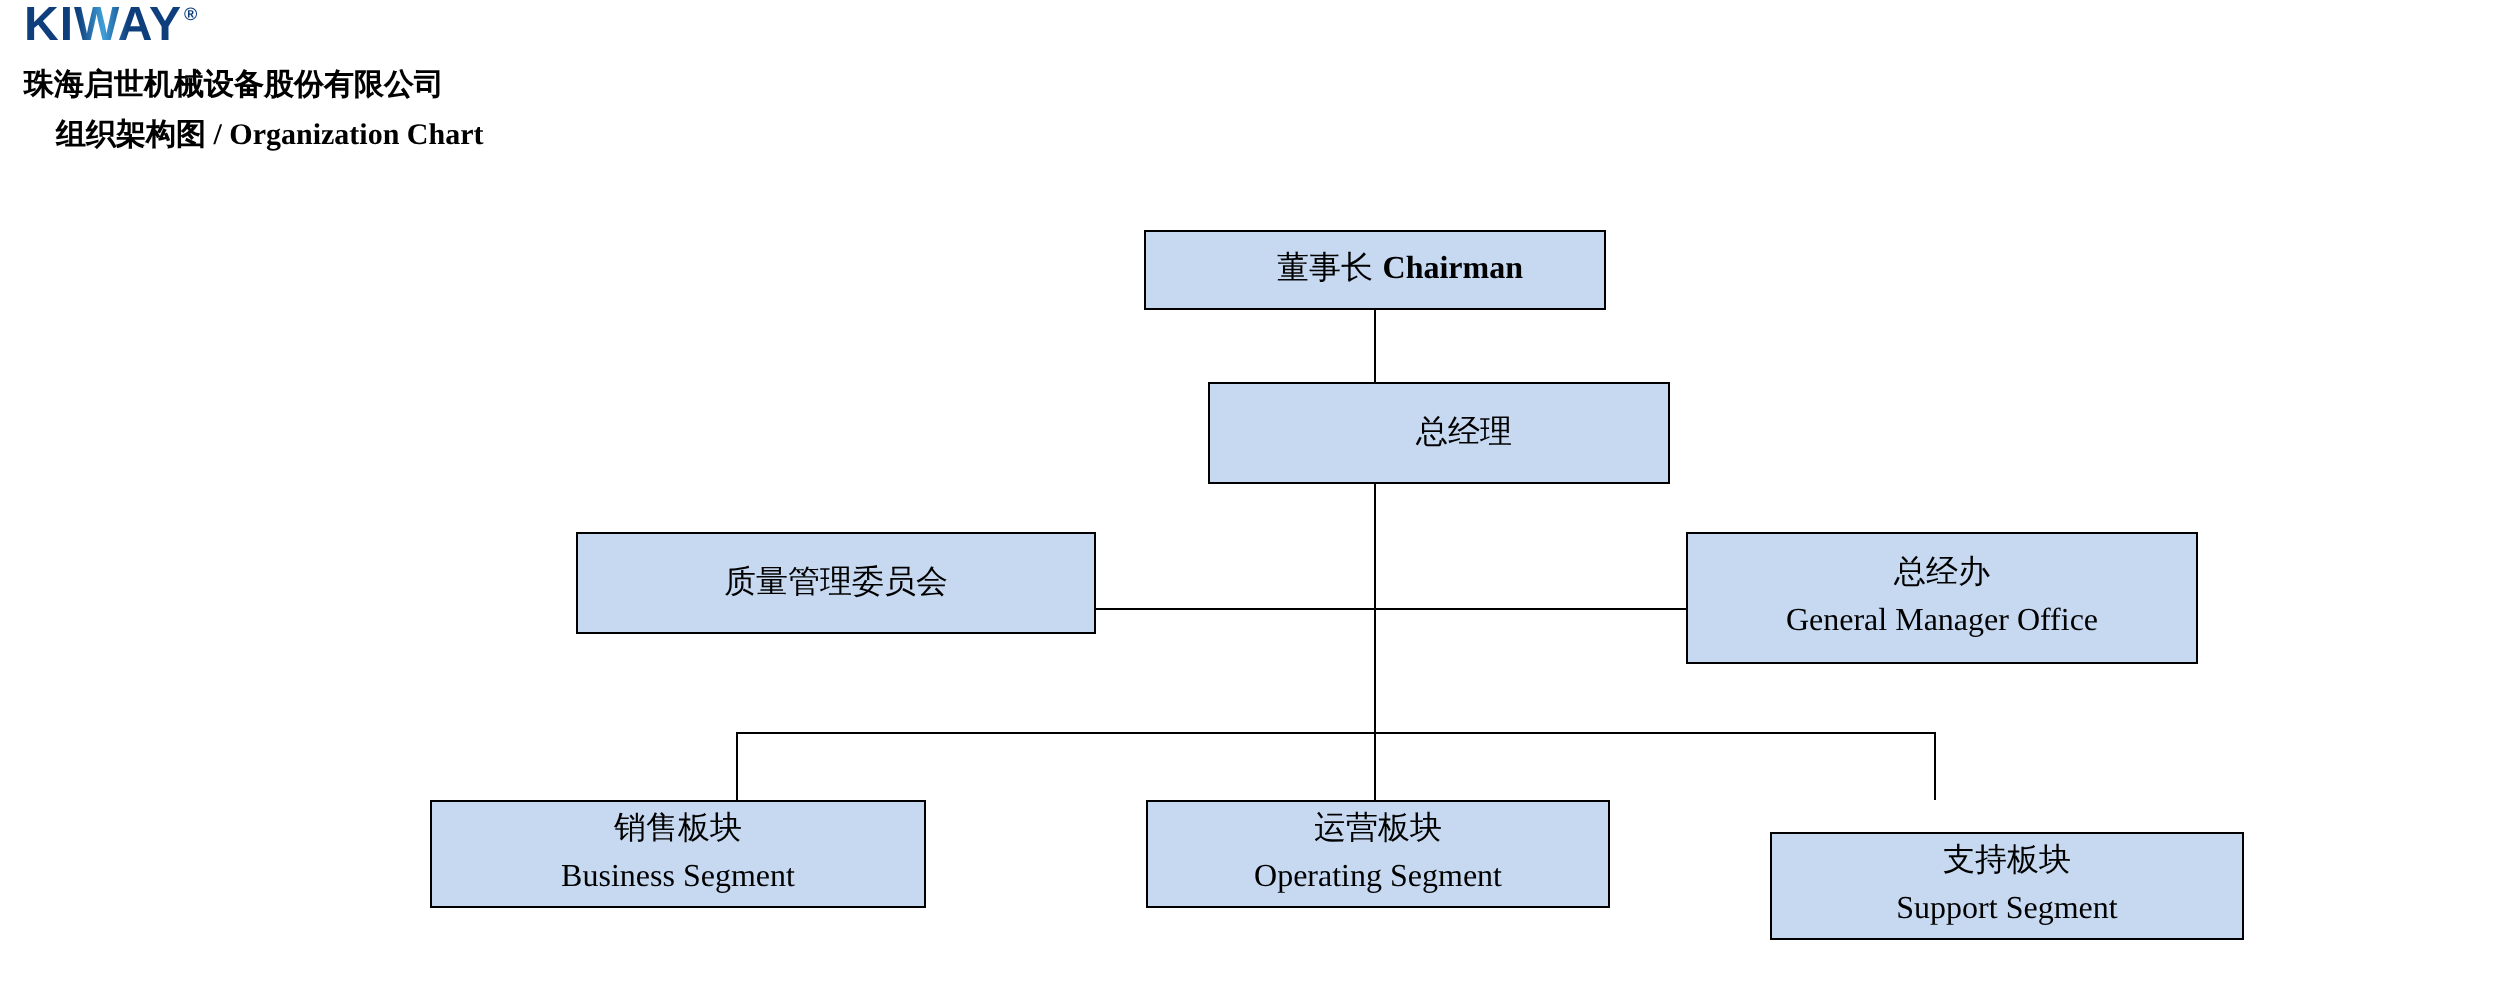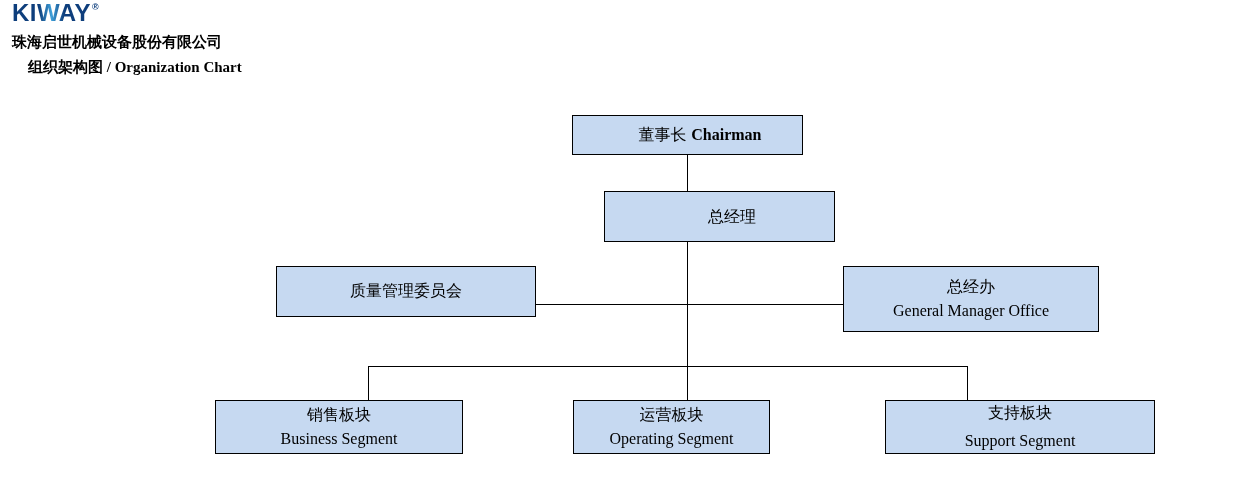--- a/index.html
+++ b/index.html
@@ -60,38 +60,38 @@
 
     <div class="node inline" style="left:572px; top:115px; width:231px; height:40px;">
       <div class="zh">董事长</div>
       <div class="en">Chairman</div>
     </div>
 
     <div class="node inline" style="left:604px; top:191px; width:231px; height:51px;">
       <div class="zh">总经理</div>
     </div>
 
-    <div class="node" style="left:276px; top:266px; width:260px; height:51px;font-family:Liberation Mono, monospace;">
+    <div class="node" style="left:288px; top:266px; width:260px; height:51px;">
       <div class="zh">质量管理委员会</div>
     </div>
 
     <div class="node" style="left:843px; top:266px; width:256px; height:66px;">
       <div class="zh">总经办</div>
       <div class="en">General Manager Office</div>
     </div>
 
     <div class="node" style="left:215px; top:400px; width:248px; height:54px;">
       <div class="zh">销售板块</div>
       <div class="en">Business Segment</div>
     </div>
 
-    <div class="node" style="left:573px; top:400px; width:197px; height:54px;">
+    <div class="node" style="left:573px; top:400px; width:232px; height:54px;">
       <div class="zh">运营板块</div>
       <div class="en">Operating Segment</div>
     </div>
 
-    <div class="node" style="left:885px; top:400px; width:270px; height:54px;justify-content:space-between;">
+    <div class="node" style="left:885px; top:416px; width:237px; height:54px;">
       <div class="zh">支持板块</div>
       <div class="en">Support Segment</div>
     </div>
 
   </div>
 </div>
 
 </body></html>

